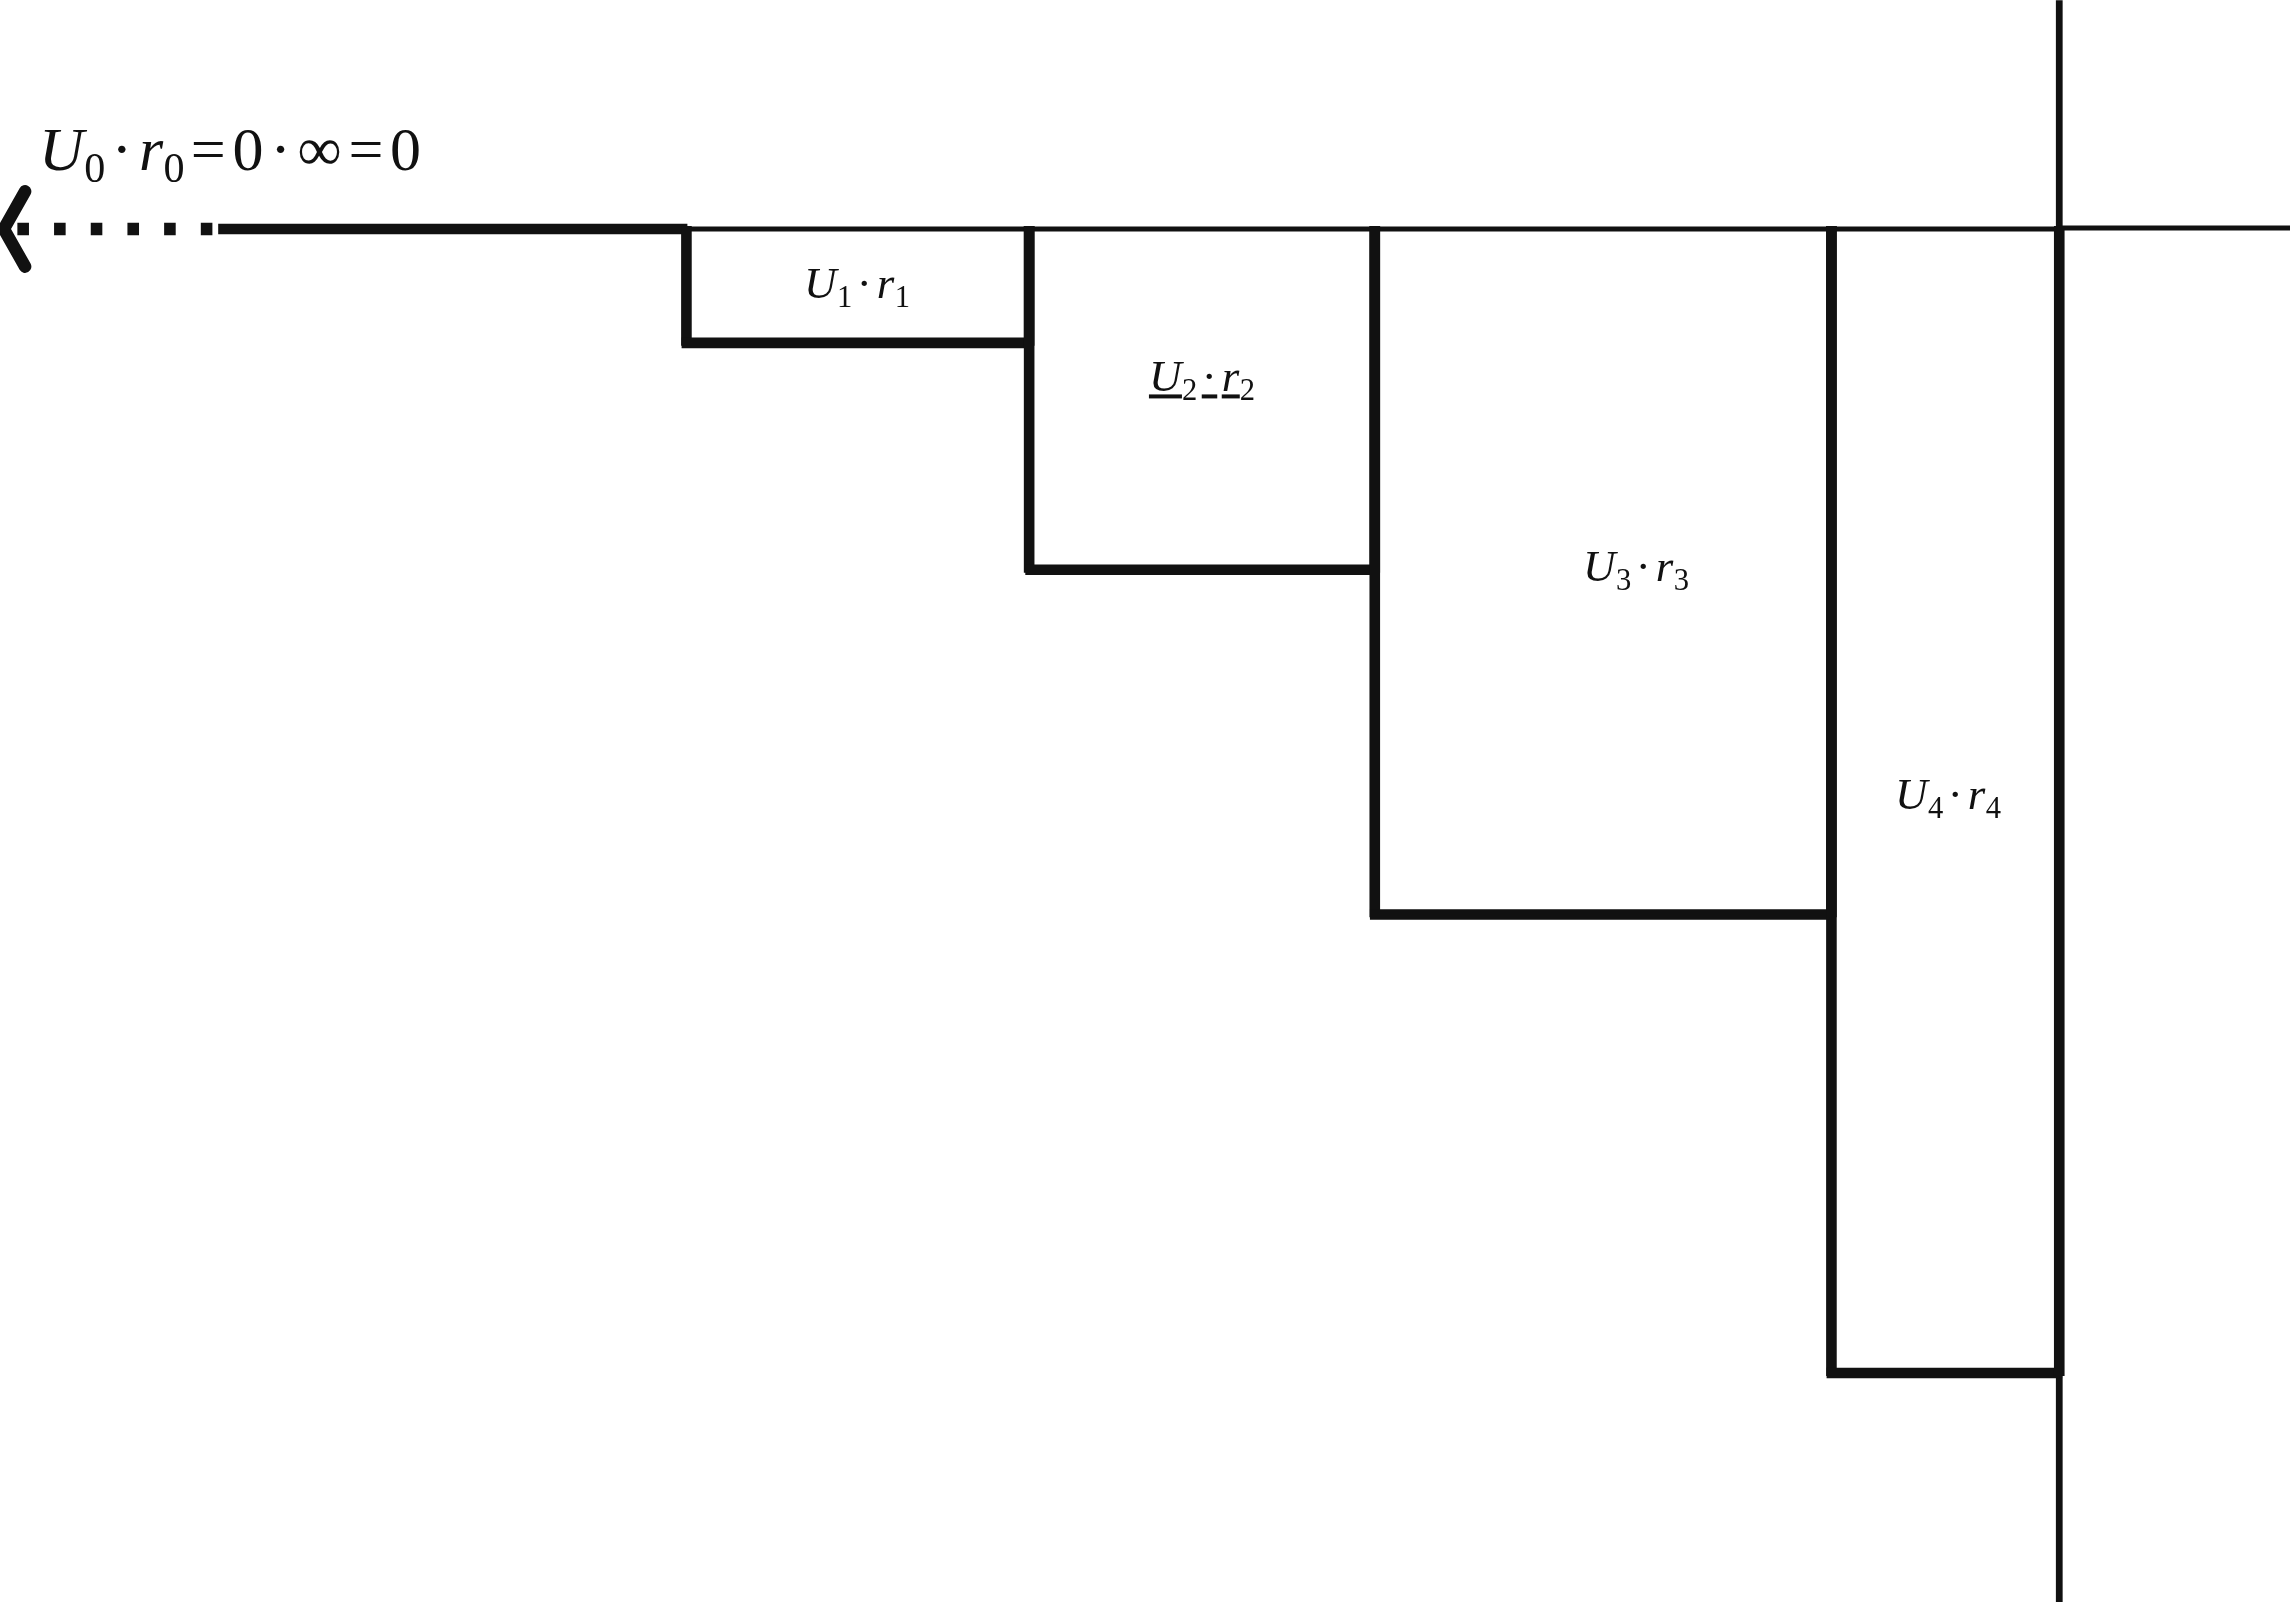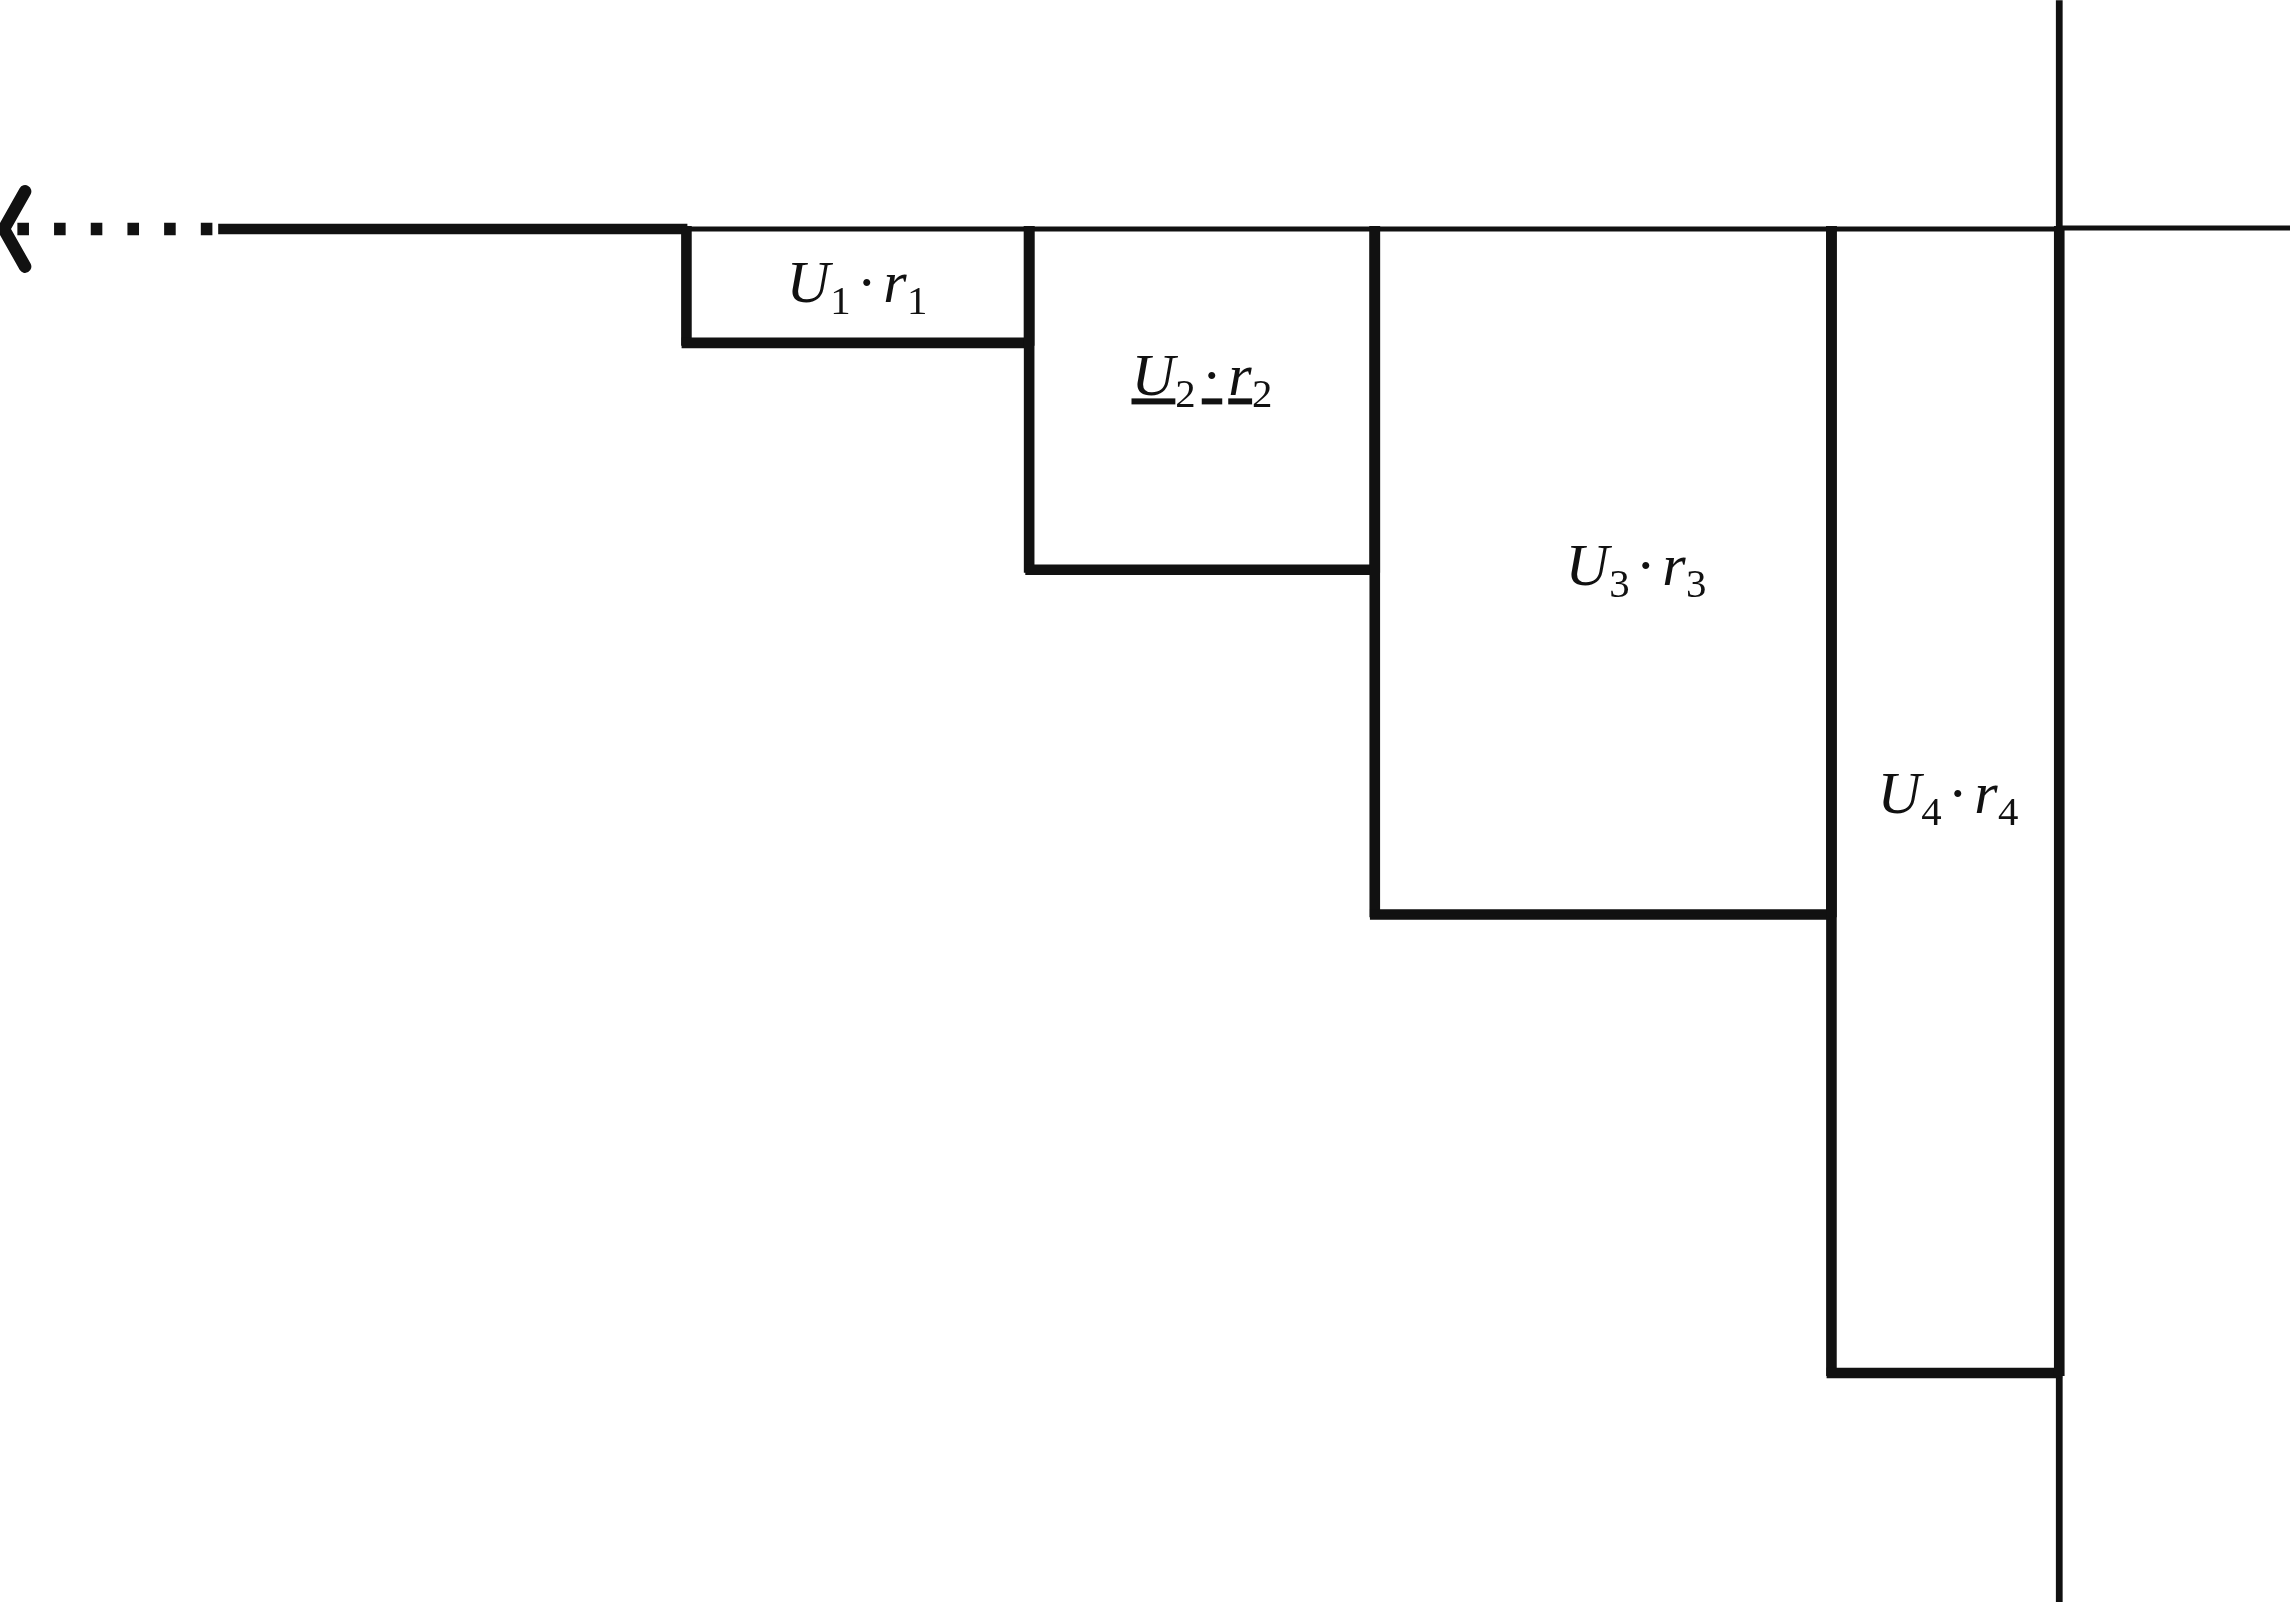--- a/index.html
+++ b/index.html
@@ -28,21 +28,21 @@
     height: 1603px;
     display: block;
   }
 
   
   .mathlabel {
     position: absolute;
     white-space: nowrap;
     color: #111111;
     font-family: "Liberation Serif", "DejaVu Serif", serif;
-    font-size: 60px;
+    font-size: 45px;
     line-height: 1;
     letter-spacing: 0.5px;
   }
   .mathlabel .var {
     font-style: italic;
   }
   .mathlabel .sub {
     font-style: normal;
     font-size: 0.68em;
     vertical-align: -0.28em;
@@ -110,20 +110,23 @@
 
     <g>
       <line x1="1894" y1="237" x2="2136" y2="237" stroke="#111111" stroke-width="5"></line>
       <line x1="1897" y1="234" x2="1897" y2="1425" stroke="#111111" stroke-width="11"></line>
       <line x1="1892" y1="1422" x2="2136" y2="1422" stroke="#111111" stroke-width="11"></line>
       <line x1="2133" y1="234" x2="2133" y2="1425" stroke="#111111" stroke-width="11"></line>
     </g>
 
   </svg>
 
+  <div class="mathlabel" id="label-u0">
+    <span class="var">U</span><span class="sub">0</span><span class="op">·</span><span class="var">r</span><span class="sub">0</span><span class="op">=</span><span class="num">0</span><span class="op">·</span><span class="inf">∞</span><span class="op">=</span><span class="num">0</span>
+  </div>
 
   <div class="mathlabel boxlabel" style="left:857px; top:287px;">
     <span class="var">U</span><span class="sub">1</span><span class="op">·</span><span class="var">r</span><span class="sub">1</span>
   </div>
 
   <div class="mathlabel boxlabel" style="left:1202px; top:380px;text-decoration:underline;">
     <span class="var">U</span><span class="sub">2</span><span class="op">·</span><span class="var">r</span><span class="sub">2</span>
   </div>
 
   <div class="mathlabel boxlabel" style="left:1604px; top:570px;margin-left:32px;">

